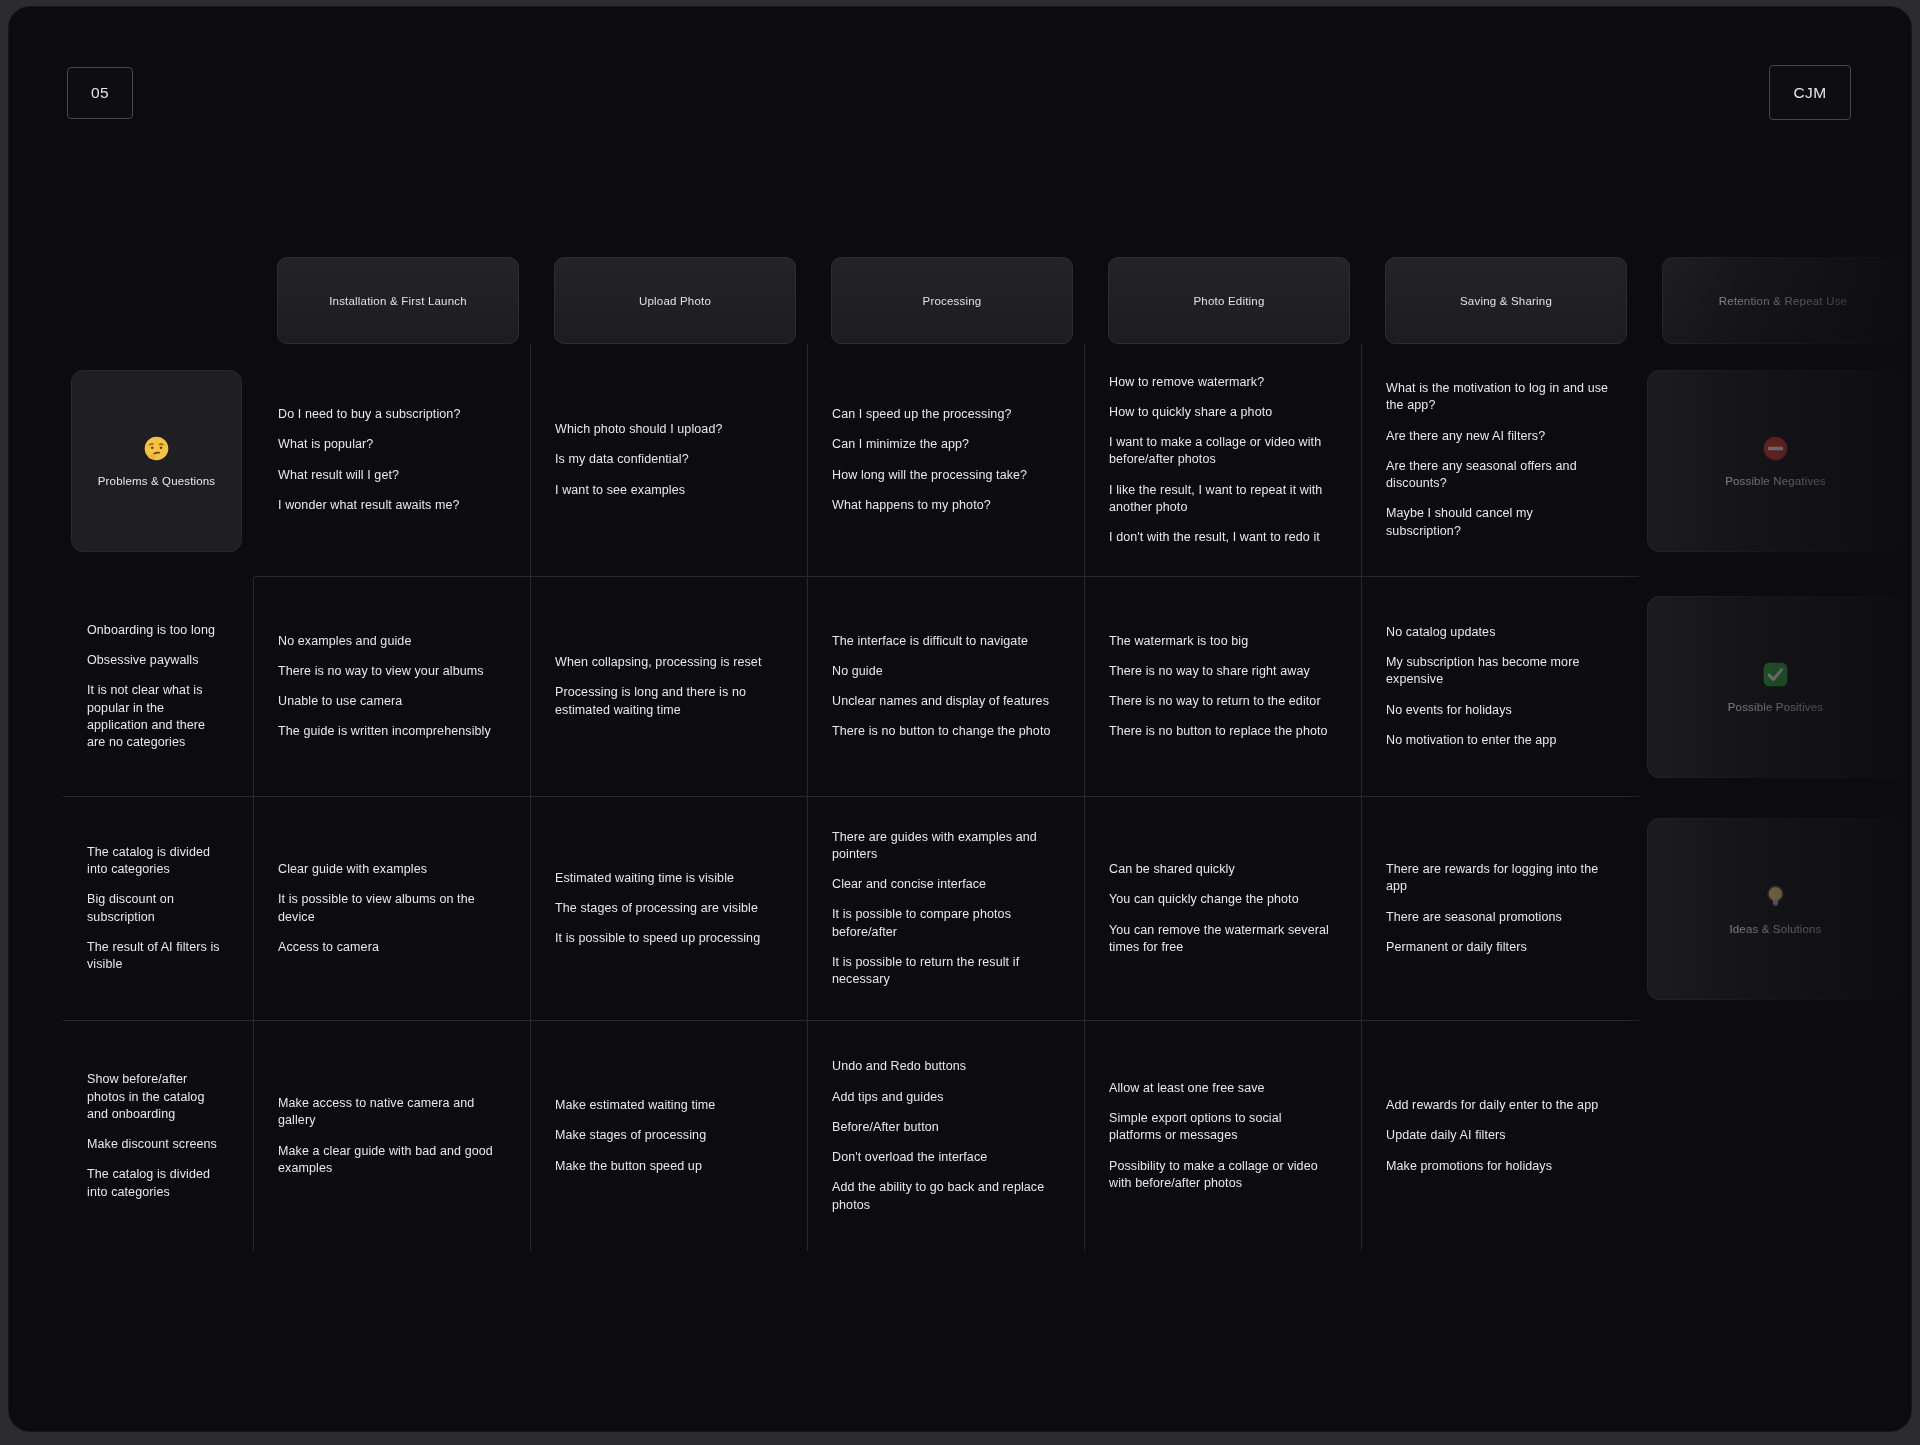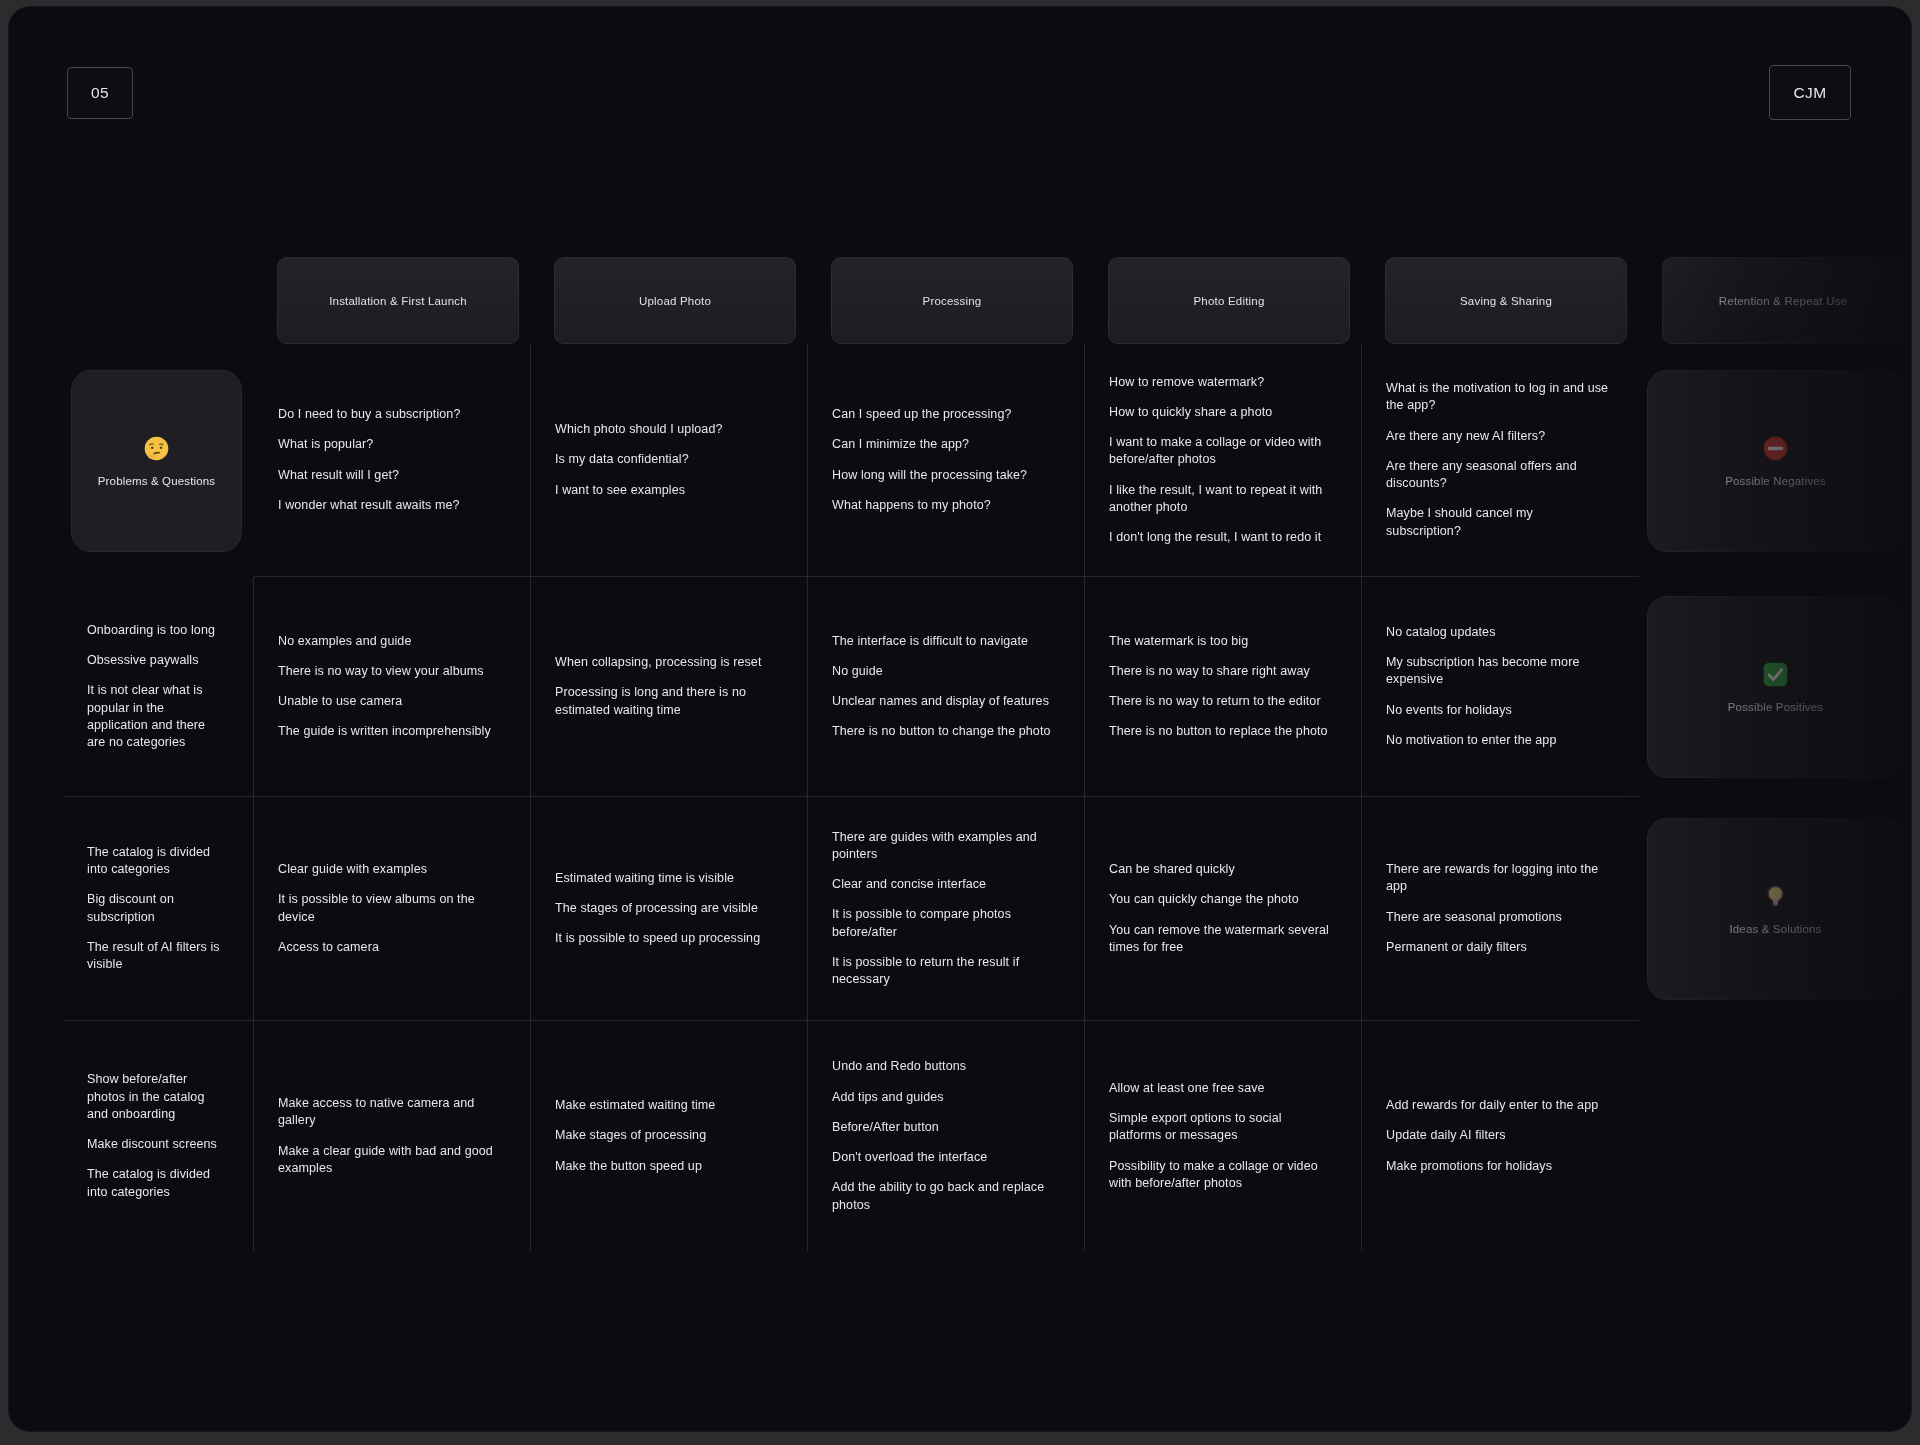--- a/index.html
+++ b/index.html
@@ -16,21 +16,21 @@
 
   .board{position:absolute;left:54px;top:250px;display:grid;
     grid-template-columns:191px repeat(6,277px);
     grid-template-rows:87px 233px 220px 224px 230px;}
 
   .col-header{margin:0 12px 0 23px;background:linear-gradient(180deg,#242428,#1d1d21);
     border:1px solid #2c2c31;border-radius:10px;display:flex;align-items:center;justify-content:center;
     color:#e2e2e4;font-size:11.5px;font-weight:500;letter-spacing:.2px;text-align:center;}
 
   .row-card{align-self:center;height:180px;margin:0 12px 0 8px;background:#1f1f23;
-    border:1px solid #28282d;border-radius:20px;display:flex;flex-direction:column;
+    border:1px solid #28282d;border-radius:12px;display:flex;flex-direction:column;
     align-items:center;justify-content:center;gap:13px;}
   .row-card .label{font-size:11.5px;color:#e8e8ea;letter-spacing:.15px;}
   .row-card svg{display:block;}
 
   .cell{padding:12px 30px 12px 24px;display:flex;flex-direction:column;justify-content:center;
     gap:13px;border-right:1px solid #26262b;border-bottom:1px solid #26262b;}
   .cell.last-col{border-right:none;}
   .cell.last-row{border-bottom:none;}
   .cell p{margin:0;font-size:12.5px;line-height:1.38;color:#e9e9eb;letter-spacing:.1px;}
 
@@ -101,21 +101,21 @@
         <p>Can I speed up the processing?</p>
         <p>Can I minimize the app?</p>
         <p>How long will the processing take?</p>
         <p>What happens to my photo?</p>
       </div>
     <div class="cell">
         <p>How to remove watermark?</p>
         <p>How to quickly share a photo</p>
         <p>I want to make a collage or video with before/after photos</p>
         <p>I like the result, I want to repeat it with another photo</p>
-        <p>I don't long the result, I want to redo it</p>
+        <p>I don't with the result, I want to redo it</p>
       </div>
     <div class="cell last-col">
         <p>What is the motivation to log in and use the app?</p>
         <p>Are there any new AI filters?</p>
         <p>Are there any seasonal offers and discounts?</p>
         <p>Maybe I should cancel my subscription?</p>
       </div>
 
     <div class="row-card">
       <svg width="27" height="27" viewBox="0 0 24 24">

